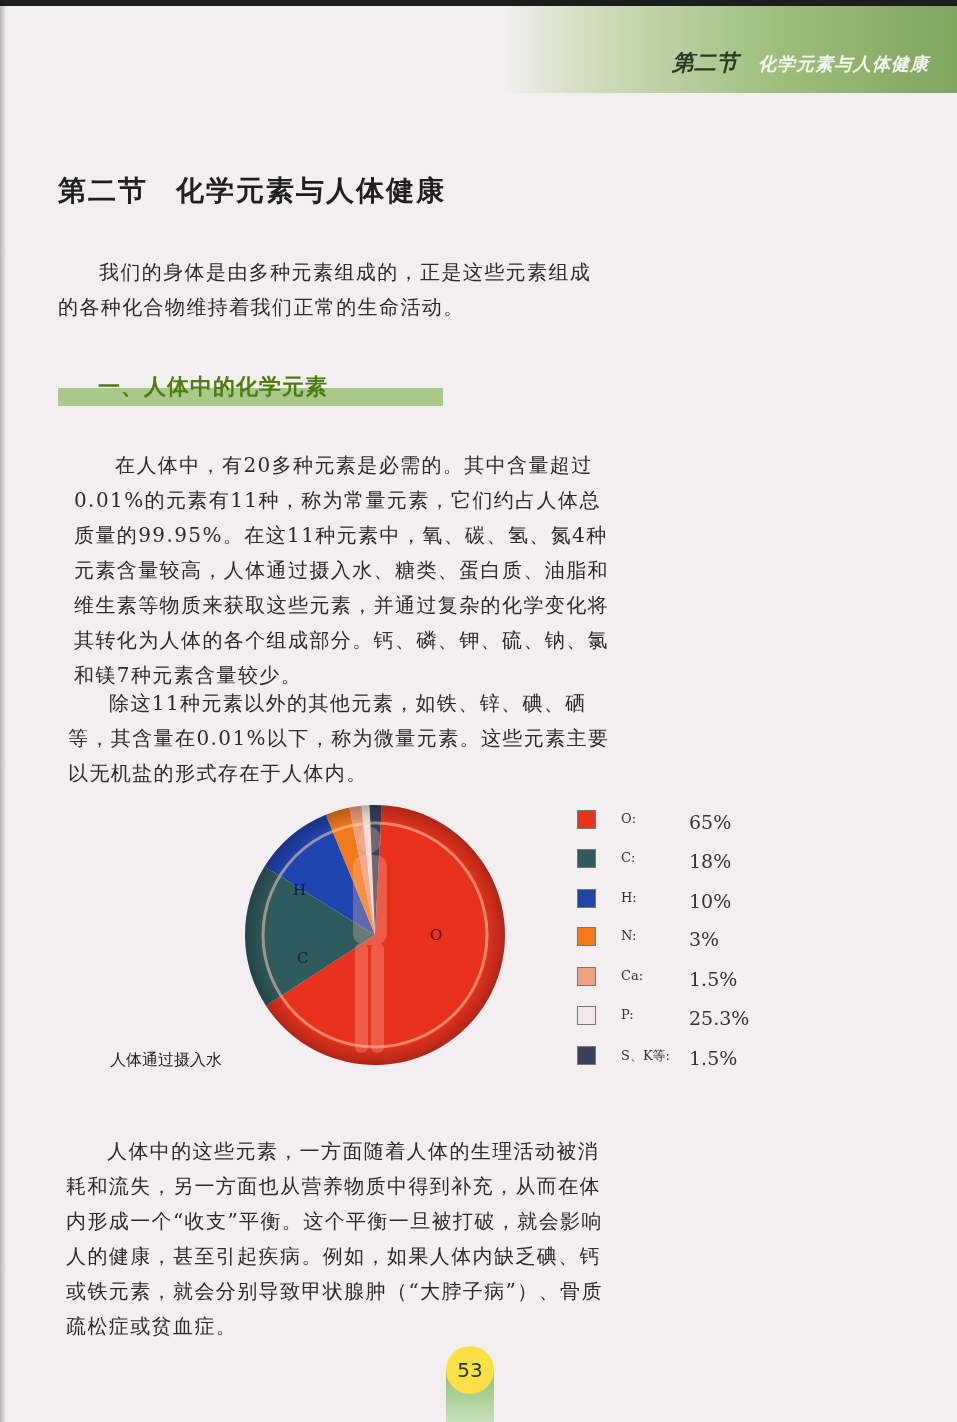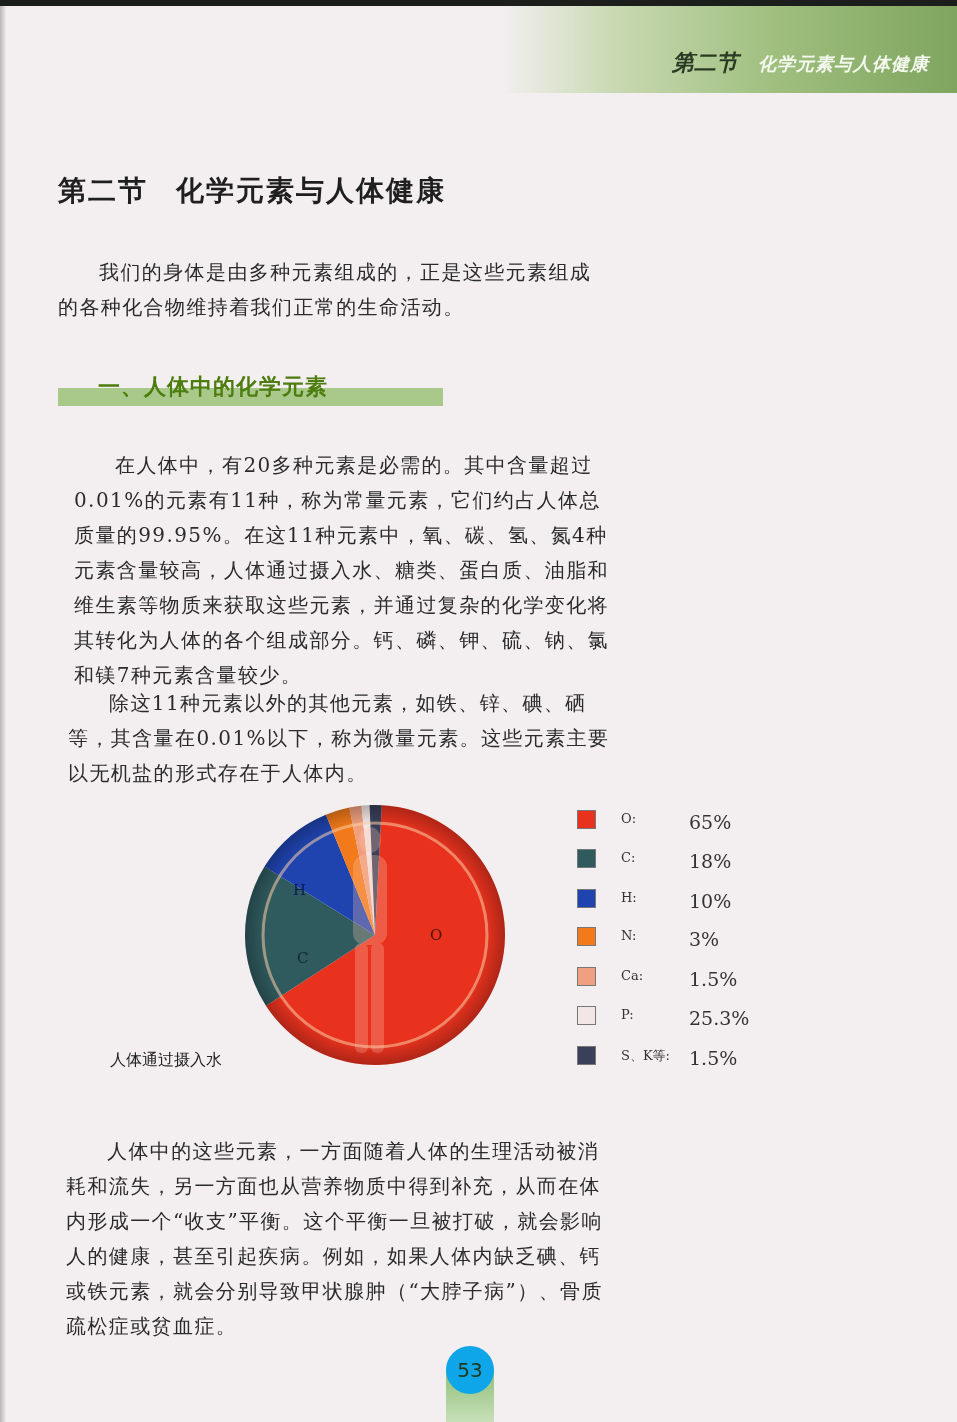--- a/index.html
+++ b/index.html
@@ -16,21 +16,21 @@
   .section-bar{position:absolute;left:58px;top:388px;width:385px;height:18px;background:#a8c98a;}
   .section-title{position:absolute;left:98px;top:372px;font-family:"DejaVu Sans","Liberation Sans",sans-serif;font-size:22px;font-weight:bold;color:#4d7c0f;letter-spacing:1px;}
   .pie-wrap{position:absolute;left:240px;top:800px;width:270px;height:270px;}
   .pie-wrap svg{width:270px;height:270px;}
   .caption{position:absolute;left:110px;top:1050px;font-family:"DejaVu Sans","Liberation Sans",sans-serif;font-size:16px;color:#222;}
   .legend{position:absolute;left:577px;top:810px;}
   .legend-row{position:absolute;left:0;height:22px;width:170px;}
   .swatch{position:absolute;left:0;top:0;width:19px;height:19px;border:1px solid #777;box-sizing:border-box;}
   .lg-label{position:absolute;left:44px;top:1px;font-size:13px;color:#333;}
   .lg-val{position:absolute;left:112px;top:1px;font-size:19px;color:#333;}
-  .page-num{position:absolute;left:446px;top:1346px;width:48px;height:48px;border-radius:50%;background:#0ea5e9;display:flex;align-items:center;justify-content:center;font-family:"DejaVu Sans","Liberation Sans",sans-serif;font-size:20px;color:#1f3a1a;}
+  .page-num{position:absolute;left:446px;top:1346px;width:48px;height:48px;border-radius:50%;background:#fde047;display:flex;align-items:center;justify-content:center;font-family:"DejaVu Sans","Liberation Sans",sans-serif;font-size:20px;color:#1f3a1a;}
   .page-tab{position:absolute;left:446px;top:1370px;width:48px;height:52px;background:linear-gradient(180deg,#8fbf78,#c7e0b8);}
 </style>
 </head>
 <body>
 
 <div class="topbar"></div>
 <div class="left-edge"></div>
 
 <div class="header-band">
   <div class="header-text">

